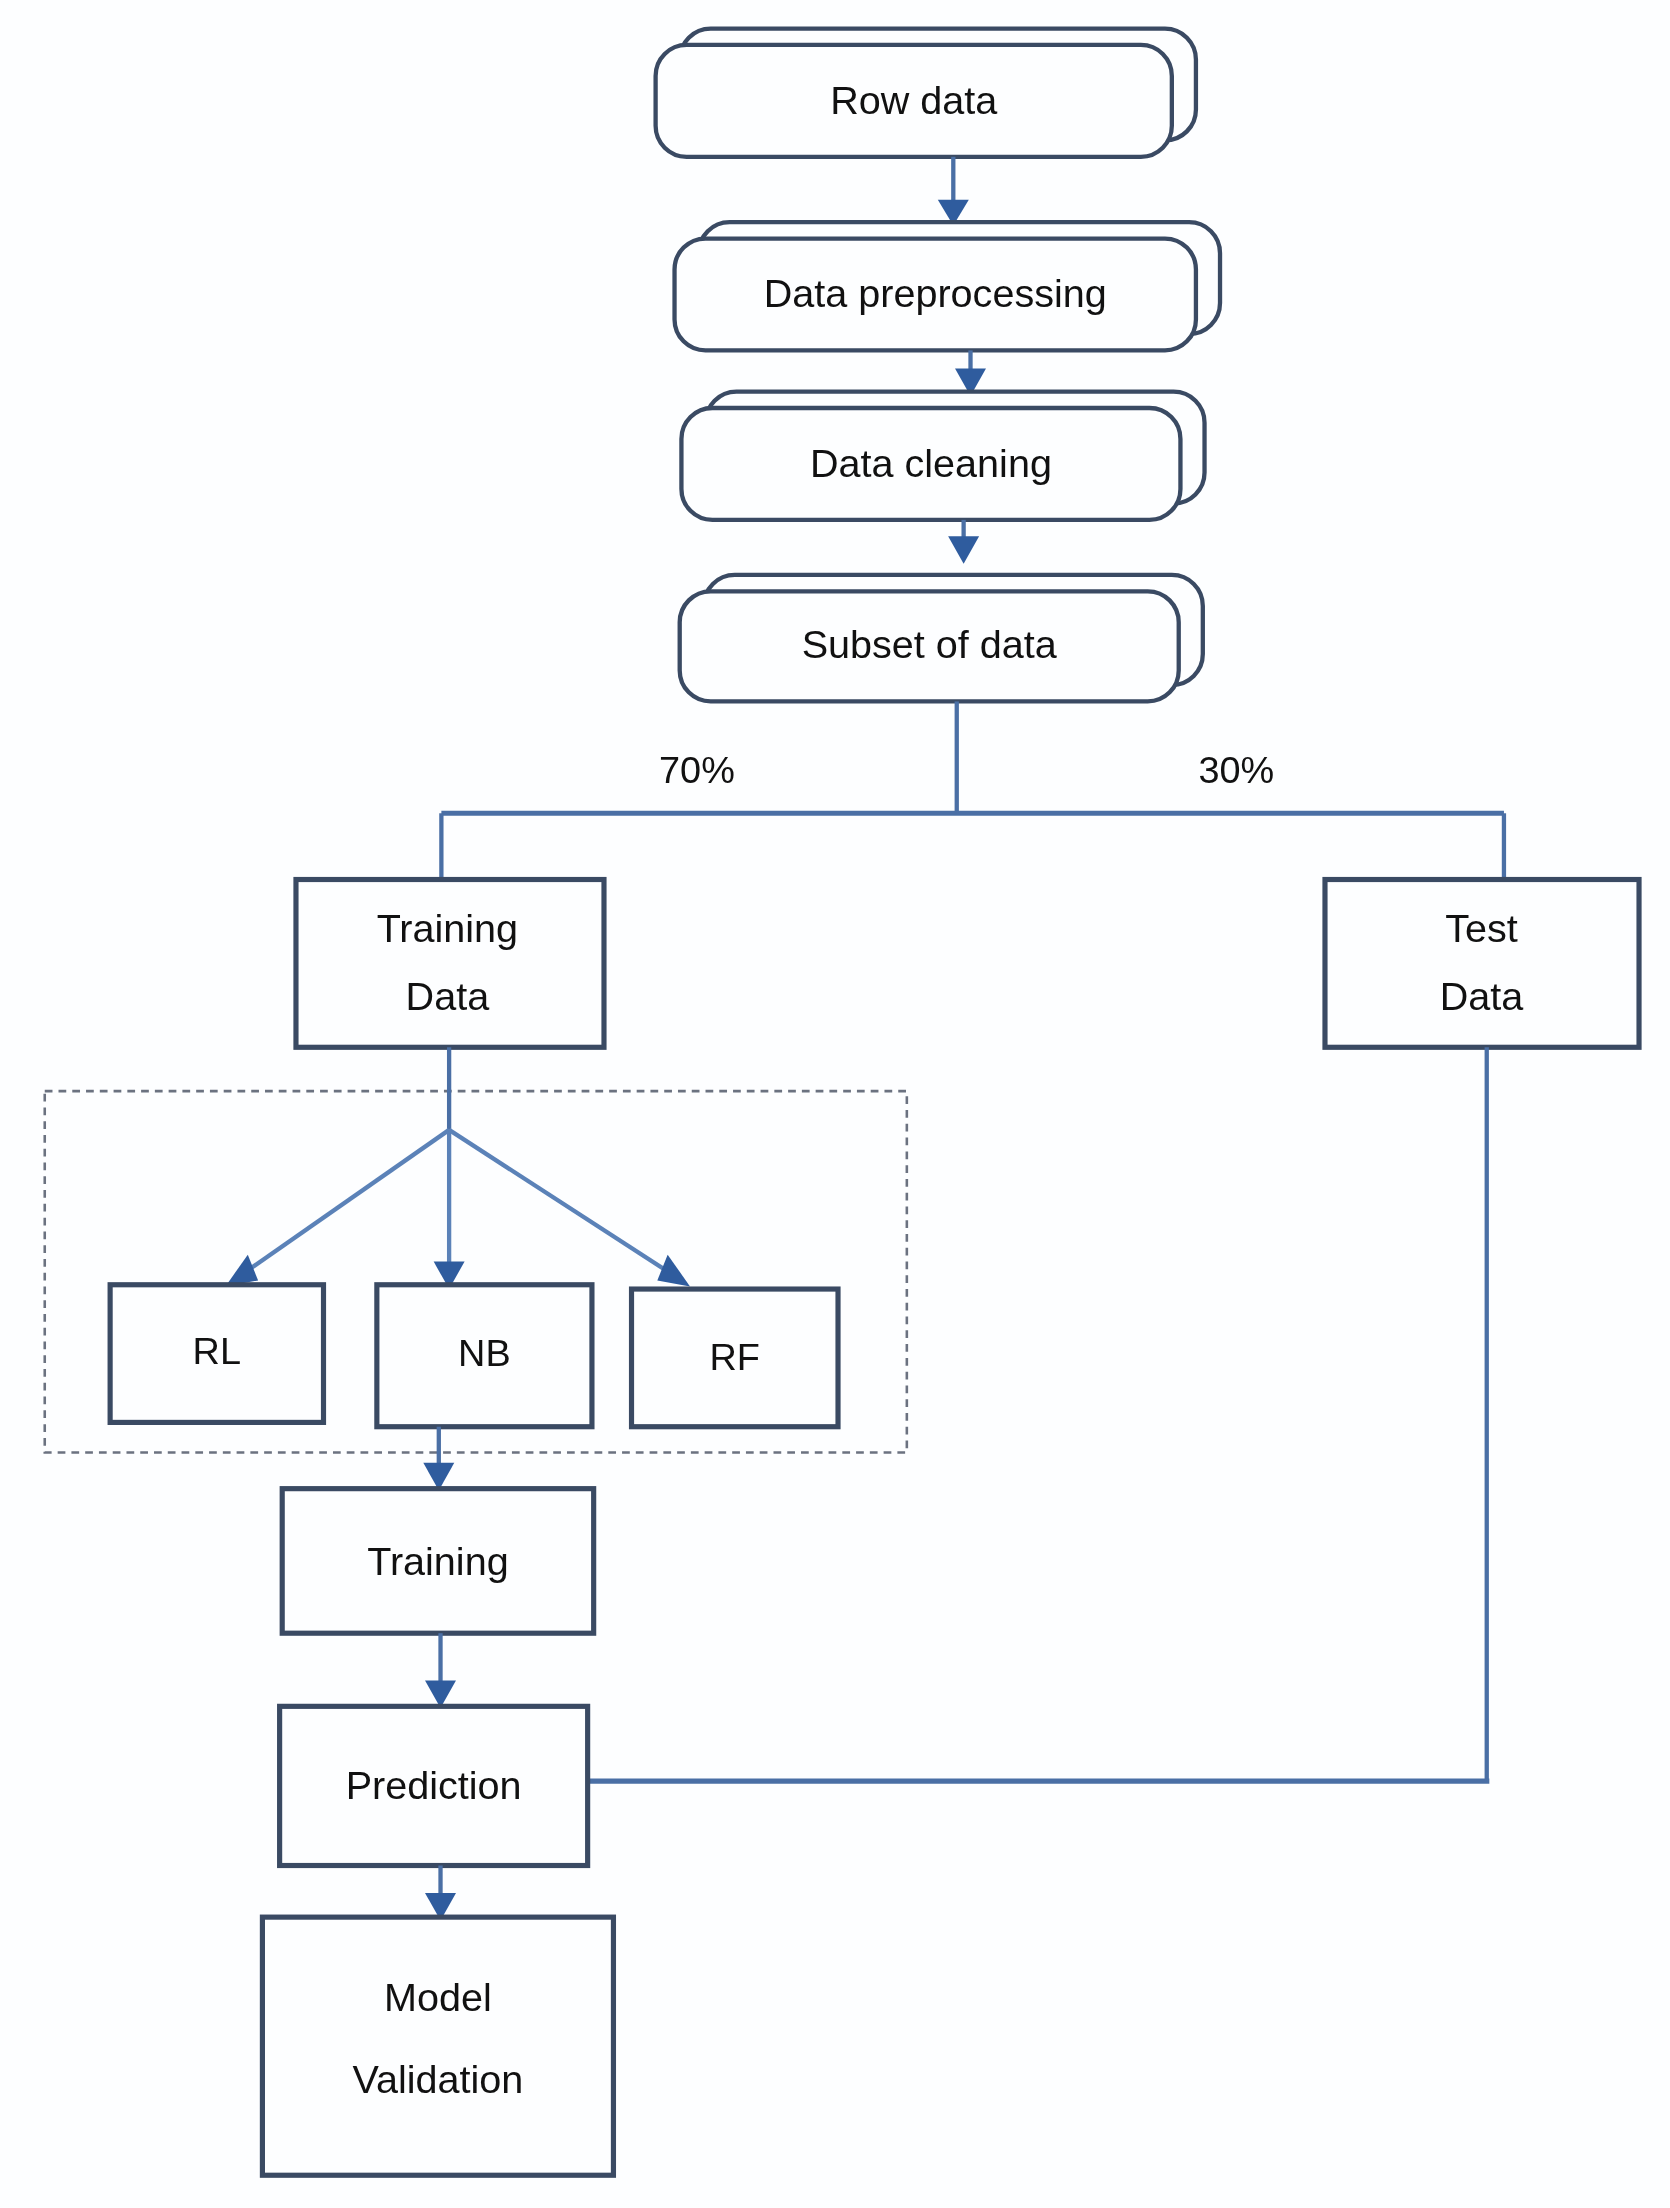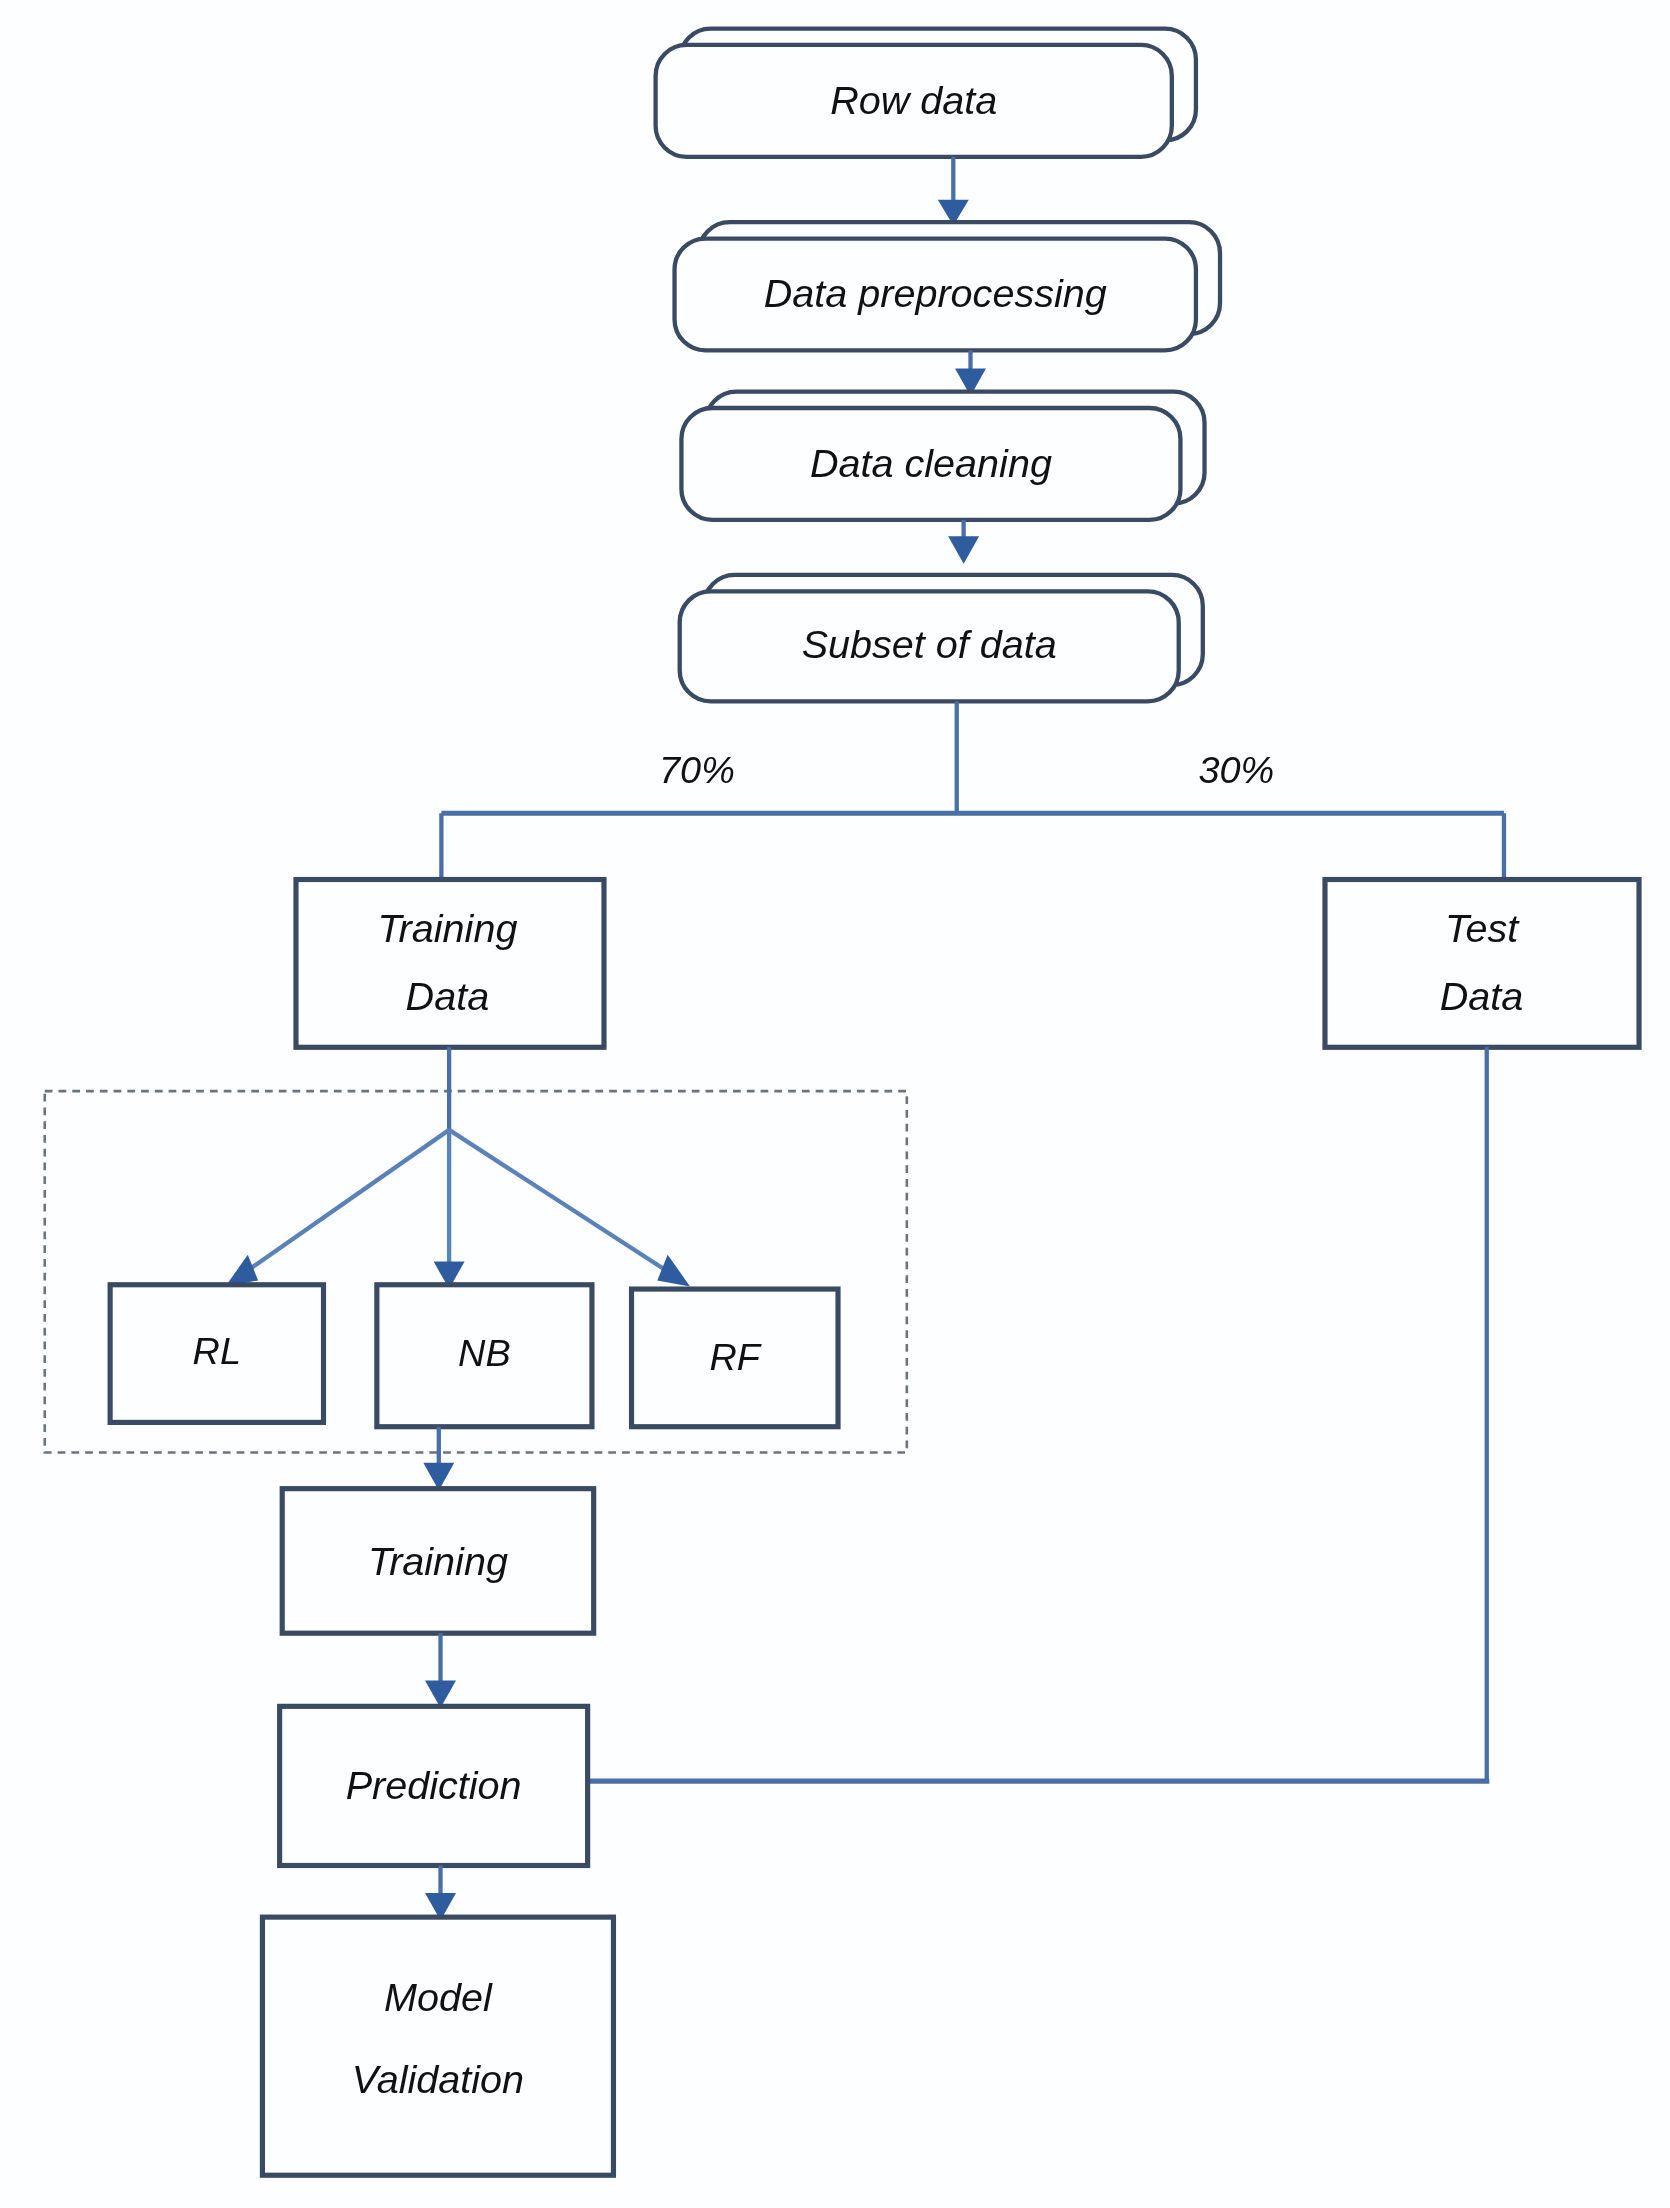--- a/index.html
+++ b/index.html
@@ -1,17 +1,17 @@
 <!DOCTYPE html>
 <html style="font-size:13.8px"><head>
 <meta charset="utf-8">
 <style>
   html,body{margin:0;padding:0;background:#ffffff;}
   body{width:1670px;height:2209px;font-family:"Liberation Sans",sans-serif;overflow:hidden;}
-  #stage{position:relative;width:1670px;height:2209px;background:#fdfeff;font-style:italic;}
+  #stage{position:relative;width:1670px;height:2209px;background:#fdfeff;}
   svg#flow{position:absolute;top:0;left:0;width:1670px;height:2209px;}
   .node-text{font-family:"Liberation Sans",sans-serif;fill:#111111;font-size:46px;text-anchor:middle;dominant-baseline:middle;}
   .node-text.small{font-size:44px;}
   .edge-label{font-family:"Liberation Sans",sans-serif;fill:#111111;font-size:44px;text-anchor:middle;dominant-baseline:middle;}
   .box-stroke{stroke:#3a4a63;stroke-width:5;fill:#fdfeff;}
   .box-stroke-back{stroke:#3a4a63;stroke-width:5;fill:#fdfeff;}
   .rect-node{stroke:#3a4a63;stroke-width:6;fill:#fdfeff;}
   .dashed-group{stroke:#6b7280;stroke-width:3;fill:none;stroke-dasharray:9 7;}
   .conn{stroke:#4a6fa5;stroke-width:5;fill:none;}
   .conn-dark{stroke:#4a6fa5;stroke-width:6;fill:none;}

